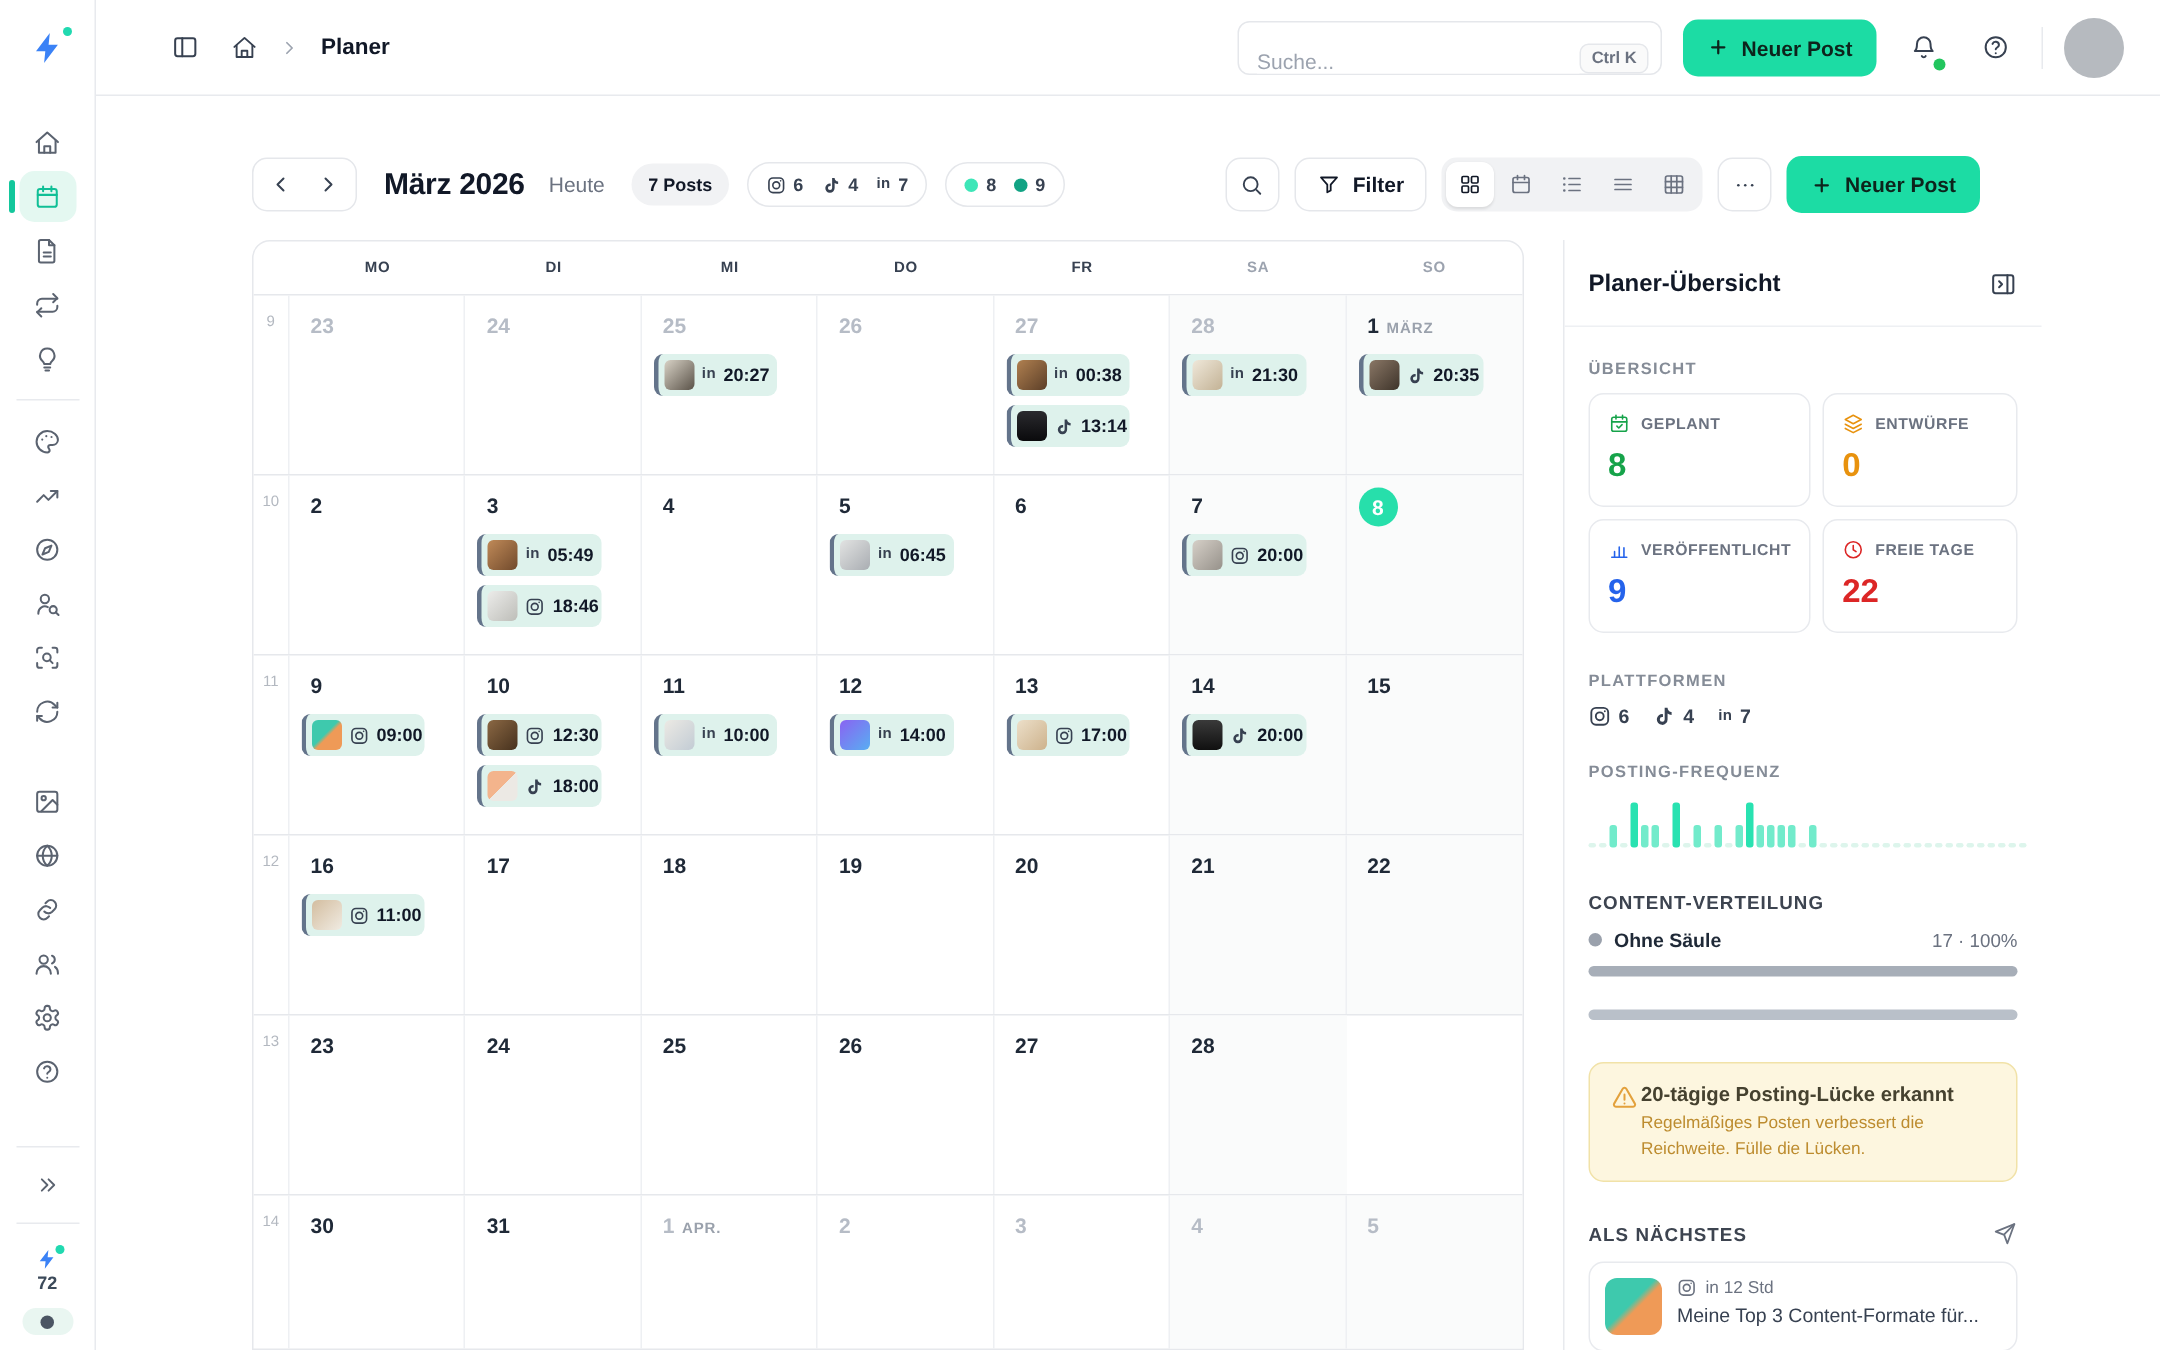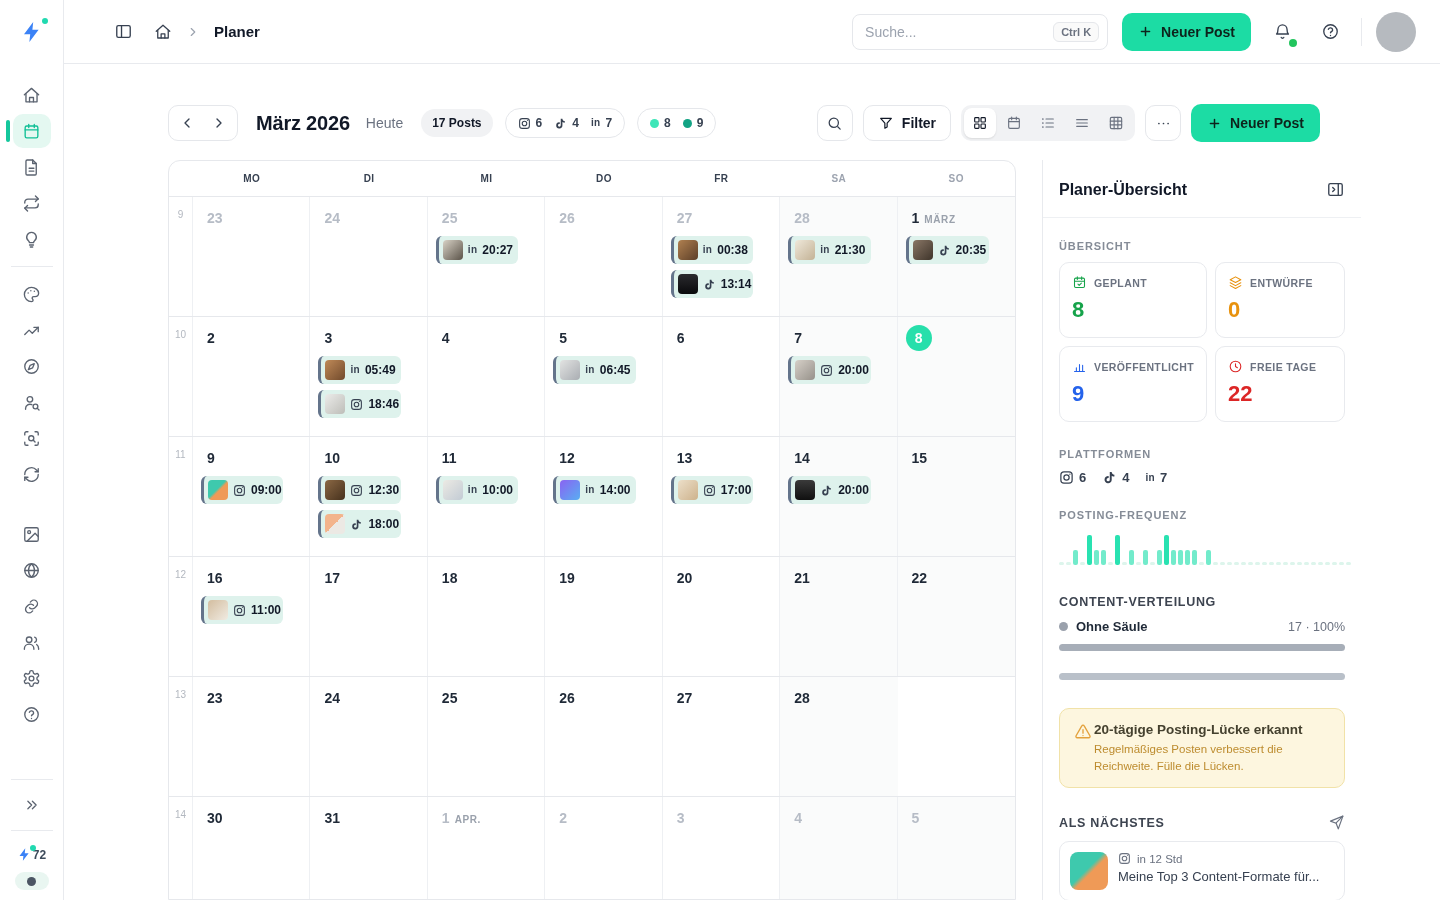--- a/index.html
+++ b/index.html
@@ -11,34 +11,34 @@
   .rail-logo{height:64px;width:100%;display:flex;align-items:center;justify-content:center;position:relative}
   .zap{color:#3b82f6;position:relative;display:flex}
   .zap .tdot{position:absolute;right:-4px;top:-2px;width:6px;height:6px;border-radius:50%;background:#21d9b0}
   .rail-nav{display:flex;flex-direction:column;align-items:center;gap:2px;padding-top:14px;width:100%}
   .rail-btn{width:38px;height:34px;display:flex;align-items:center;justify-content:center;border-radius:10px;color:#5b6370;position:relative;cursor:pointer}
   .rail-btn.active{background:#e4f8f1;color:#10bf96}
   .rail-btn.active::before{content:"";position:absolute;left:-7px;width:4px;height:22px;border-radius:4px;background:#14c79c}
   .rail-div{height:1px;background:#e8eaee;width:42px;margin:8px 0}
   .rail-gap{height:22px}
   .rail-bottom{margin-top:auto;display:flex;flex-direction:column;align-items:center;width:100%;padding-bottom:10px}
-  .credits{display:flex;flex-direction:row;align-items:center;gap:1px;margin:8px 0 10px}
+  .credits{display:flex;flex-direction:column;align-items:center;gap:1px;margin:8px 0 10px}
   .credits .num{font-size:12px;font-weight:700;color:#3c4a5a}
   .toggle-pill{width:34px;height:18px;border-radius:999px;background:#e9f6f1;display:flex;align-items:center;justify-content:center}
   .toggle-pill .dot{width:9px;height:9px;border-radius:50%;background:#4b5563}
 
   
   .main{flex:1;display:flex;flex-direction:column;min-width:0}
 
   .topbar{height:64px;min-height:64px;border-bottom:1px solid #e8eaee;display:flex;align-items:center;padding:0 24px 0 42px;gap:14px}
   .crumb-home{color:#374151;display:flex}
   .crumb-sep{color:#9ca3af;display:flex}
   .crumb-title{font-size:15px;font-weight:700;color:#111827}
   .top-right{margin-left:auto;display:flex;align-items:center;gap:14px}
-  .search{width:256px;height:36px;border:1px solid #e5e7eb;border-radius:8px;display:flex;align-items:center;padding:0 8px 0 12px;background:#fff}
+  .search{width:283px;height:36px;border:1px solid #e5e7eb;border-radius:8px;display:flex;align-items:flex-end;padding:0 8px 0 12px;background:#fff}
   .search input{border:none;outline:none;flex:1;font-size:14px;color:#374151;font-family:inherit;min-width:0}
   .search input::placeholder{color:#9ca3af}
   .kbd{border:1px solid #e5e7eb;border-radius:6px;background:#fafafa;font-size:11px;color:#6b7280;padding:3px 7px;font-weight:600;white-space:nowrap}
   .btn-primary{background:#1cdca4;color:#0d241c;border:none;height:38px;padding:0 16px;border-radius:10px;font-size:14px;font-weight:700;display:flex;align-items:center;gap:8px;cursor:pointer;font-family:inherit;white-space:nowrap}
   .iconbare{width:34px;height:34px;display:flex;align-items:center;justify-content:center;color:#374151;position:relative;cursor:pointer;background:none;border:none}
   .green-dot{position:absolute;right:2px;bottom:2px;width:8px;height:8px;border-radius:50%;background:#22c55e}
   .vdiv{width:1px;height:28px;background:#e8eaee}
   .avatar{width:40px;height:40px;border-radius:50%;background:#b6babf;cursor:pointer}
 
   
@@ -359,21 +359,21 @@
             </svg>
           </button>
         <button>
             <svg width="16" height="16" viewBox="0 0 24 24" fill="none" stroke="currentColor" stroke-width="2" stroke-linecap="round" stroke-linejoin="round">
               <path d="m9 18 6-6-6-6"></path>
             </svg>
           </button>
       </div>
       <span class="month">März 2026</span>
       <span class="today-lbl">Heute</span>
-      <span class="count-pill">17 Posts</span>
+      <span class="count-pill">7 Posts</span>
       <div class="meta-pill">
           <span class="meta-item">
             <svg width="13" height="13" viewBox="0 0 24 24" fill="none" stroke="currentColor" stroke-width="2" stroke-linecap="round" stroke-linejoin="round">
               <rect x="3" y="3" width="18" height="18" rx="5"></rect>
               <circle cx="12" cy="12" r="4.2"></circle>
               <circle cx="17.4" cy="6.6" r="1" fill="currentColor" stroke="none"></circle>
             </svg>
             <span>6</span>
           </span>
           <span class="meta-item">

